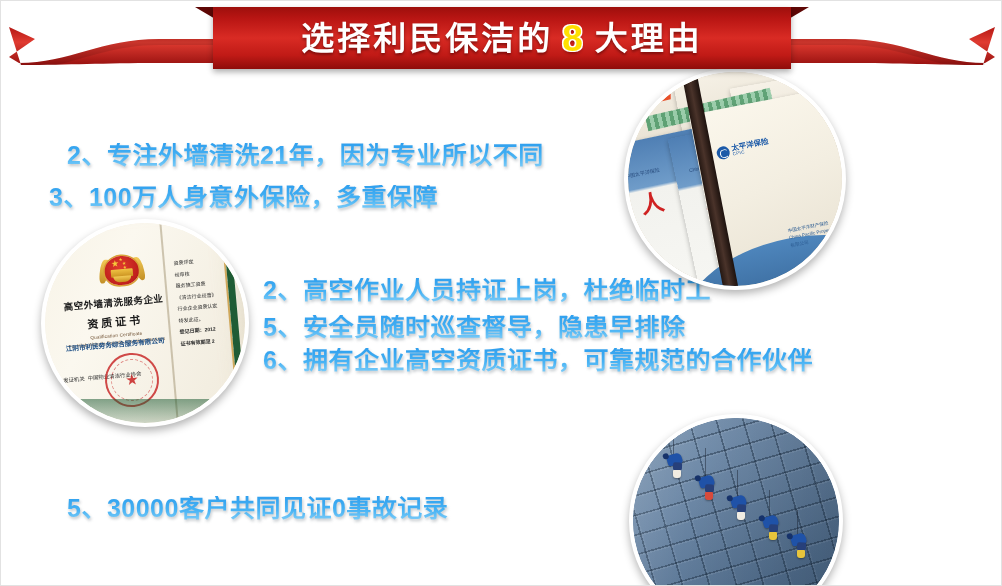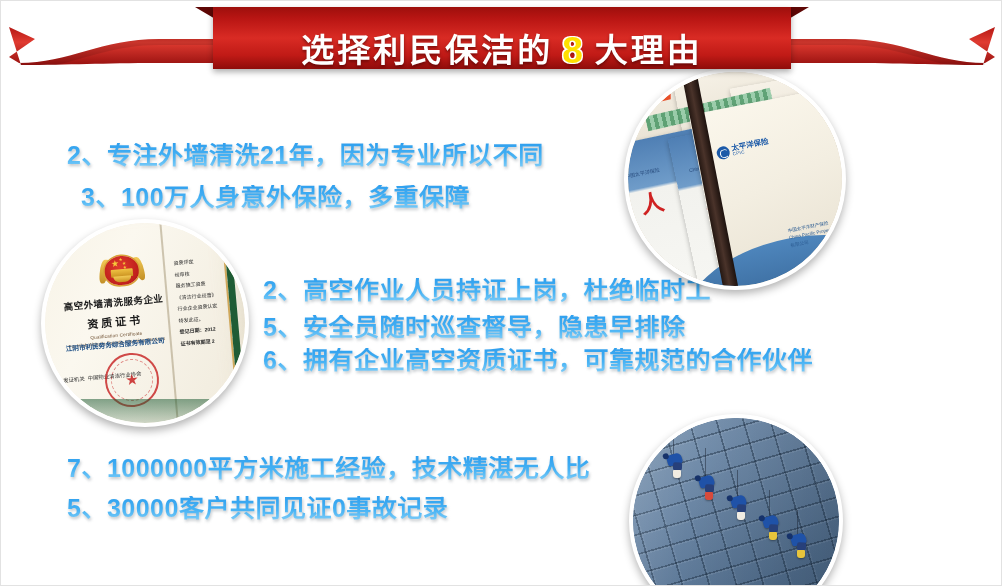--- a/index.html
+++ b/index.html
@@ -49,21 +49,21 @@
     width: 578px;
     height: 62px;
     background: linear-gradient(180deg,
         #9d0f0c 0%,
         #b81513 18%,
         #d92b24 50%,
         #c01a16 78%,
         #8e0c0a 100%);
     box-shadow: 0 3px 6px rgba(0,0,0,0.32);
     display: flex;
-    align-items: flex-end;
+    align-items: center;
     justify-content: center;
     z-index: 4;
   }
   
   .ribbon-fold {
     position: absolute;
     top: 0;
     width: 22px;
     height: 13px;
     background: #5e0705;
@@ -106,21 +106,21 @@
     background: linear-gradient(180deg, #2f9fee 0%, #46b2f4 55%, #7fcdf8 100%);
     -webkit-background-clip: text;
     background-clip: text;
     -webkit-text-fill-color: transparent;
     filter: drop-shadow(1.5px 2px 1.5px rgba(120,130,140,0.45));
   }
 
   
   .reason.r1 { left: 66px; top: 100px; }
   .reason.r2 { left: 66px; top: 142px; }
-  .reason.r3 { left: 80px; top: 184px; }
+  .reason.r3 { left: 48px; top: 184px; }
   
   .reason.r4 { left: 262px; top: 277px; }
   .reason.r5 { left: 262px; top: 314px; }
   .reason.r6 { left: 262px; top: 347px; }
   
   .reason.r7 { left: 66px; top: 455px; }
   .reason.r8 { left: 66px; top: 495px; }
 
   
   .photo {
@@ -534,21 +534,20 @@
         <span>大理由</span>
       </div>
     </div>
   </div>
 
   <div class="reason r2">2、专注外墙清洗21年，因为专业所以不同</div>
   <div class="reason r3">3、100万人身意外保险，多重保障</div>
   <div class="reason r4">2、高空作业人员持证上岗，杜绝临时工</div>
   <div class="reason r5">5、安全员随时巡查督导，隐患早排除</div>
   <div class="reason r6">6、拥有企业高空资质证书，可靠规范的合作伙伴</div>
-  <div class="reason r7">7、1000000平方米施工经验，技术精湛无人比</div>
   <div class="reason r8">5、30000客户共同见证0事故记录</div>
 
   <div class="photo" id="photo-insurance">
     <div class="inner">
       <div class="ins-bg"></div>
 
       <div class="doc doc-rear1"></div>
       <div class="doc doc-rear2"></div>
       <div class="doc doc-rear3"></div>
       <div class="doc-green-edge"></div>

